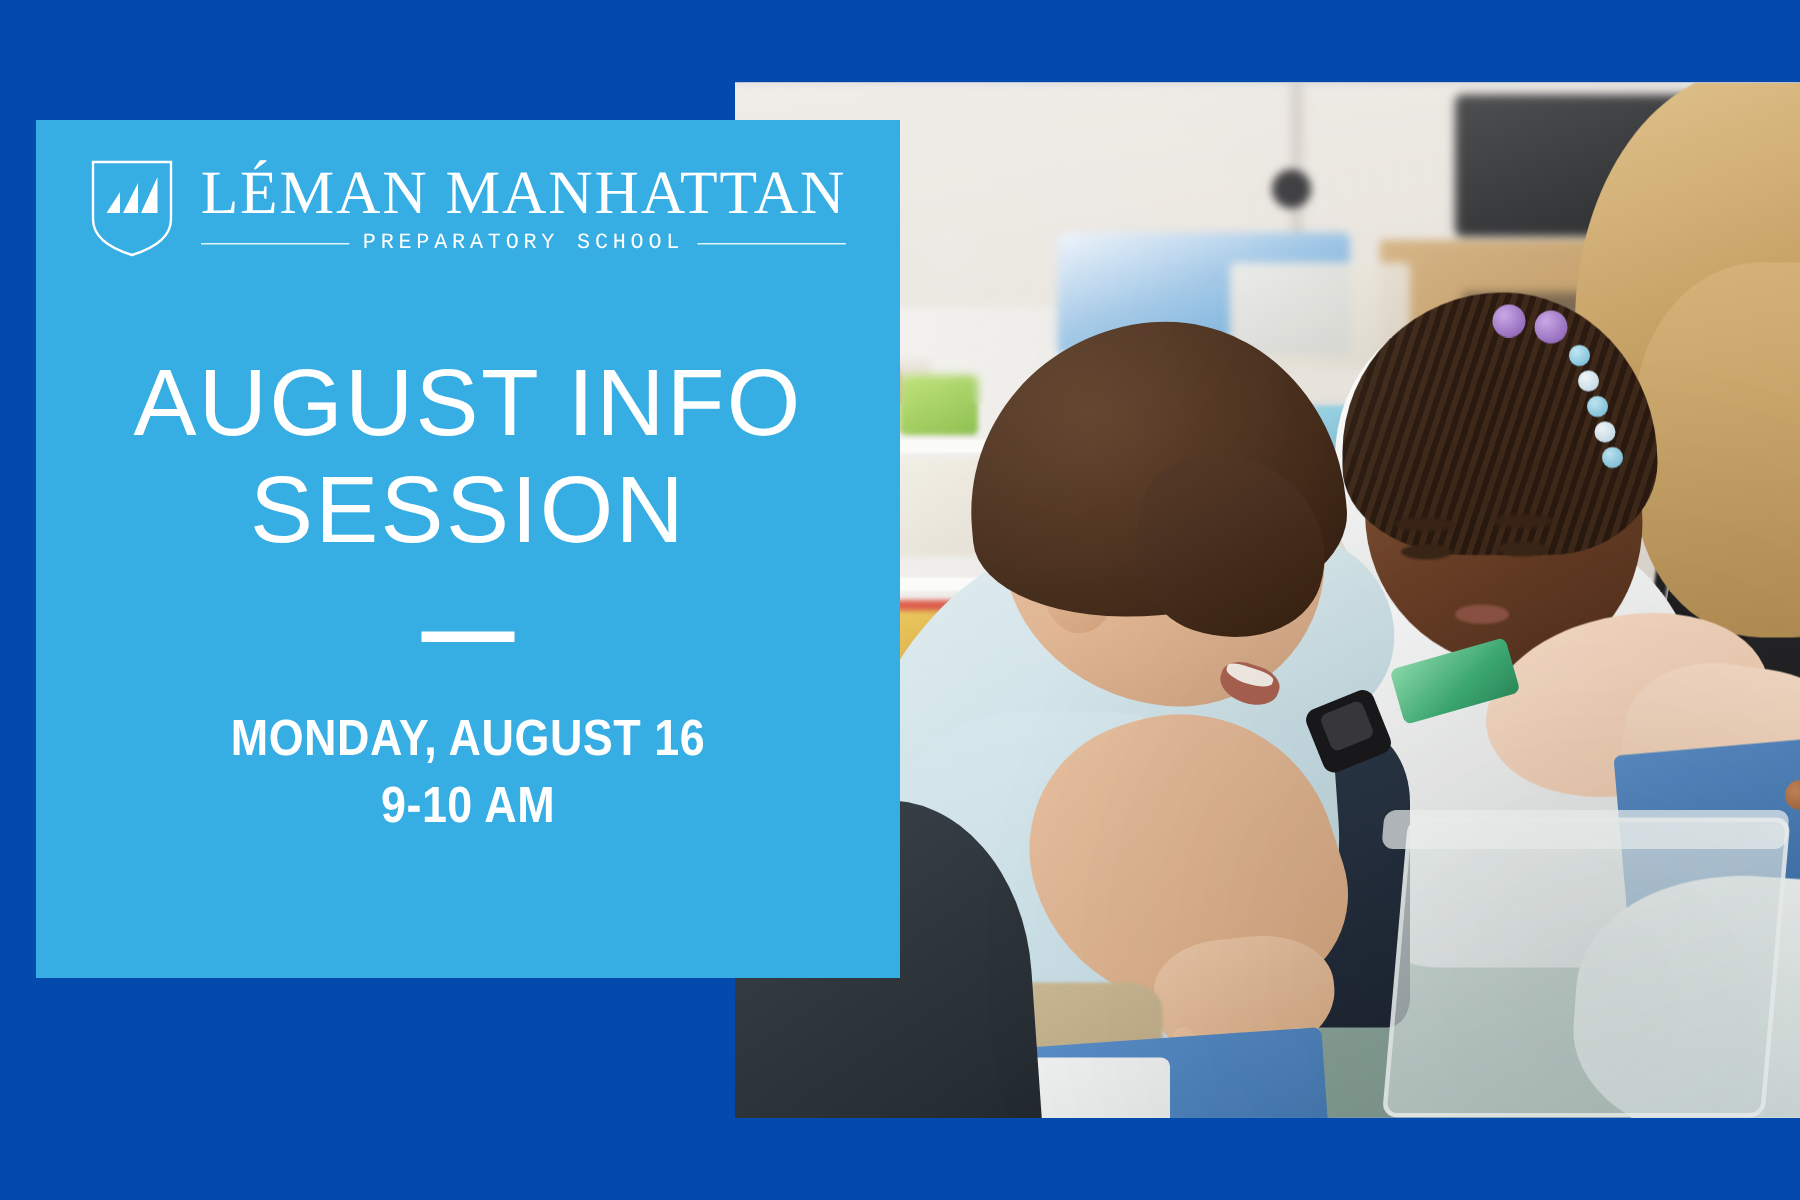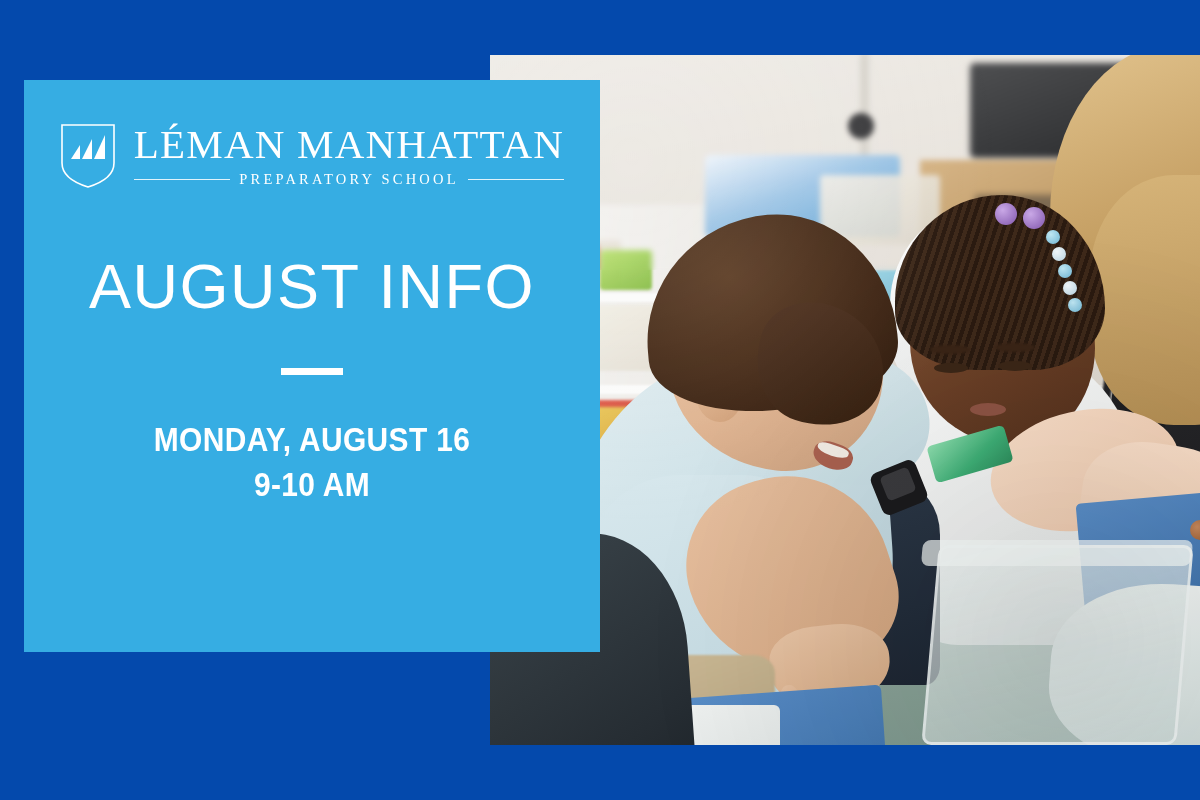--- a/index.html
+++ b/index.html
@@ -289,33 +289,33 @@
     left:24px; top:80px;
     width:576px; height:572px;
     background:#36ade3;
     text-align:center;
     color:#ffffff;
   }
 
   
   .logo-row {
     display:flex; align-items:center; justify-content:center;
-    gap:18px; padding-top:43px;
+    gap:18px; padding-top:26px;
   }
   .shield { width:56px; height:66px; flex:0 0 auto; }
   .logo-text { text-align:left; }
   .wordmark {
     font-family:"Liberation Serif", serif;
     font-size:41px; letter-spacing:1.2px; line-height:1.02;
     white-space:nowrap; color:#fff; font-weight:400;
   }
   .sub-row { display:flex; align-items:center; gap:9px; margin-top:5px; }
   .sub-rule { height:1px; background:rgba(255,255,255,.85); flex:1 1 auto; min-width:14px; }
   .subline {
-    font-family:Liberation Serif, serif;
+    font-family:Liberation Mono, monospace;
     font-size:14.5px; letter-spacing:3.2px; white-space:nowrap; color:#fff;
   }
 
   
   .headline {
     margin-top:62px;
     font-size:63px; font-weight:400; line-height:1.12;
     letter-spacing:1.5px; color:#fff;
   }
   .headline span { display:block; }
@@ -467,20 +467,21 @@
         <div class="sub-row">
           <div class="sub-rule"></div>
           <div class="subline">PREPARATORY SCHOOL</div>
           <div class="sub-rule"></div>
         </div>
       </div>
     </div>
 
     <div class="headline">
       <span>AUGUST INFO</span>
+      <span>SESSION</span>
     </div>
 
     <div class="divider"></div>
 
     <div class="details">
       <span>MONDAY, AUGUST 16</span>
       <span>9-10 AM</span>
     </div>
 
   </div>

